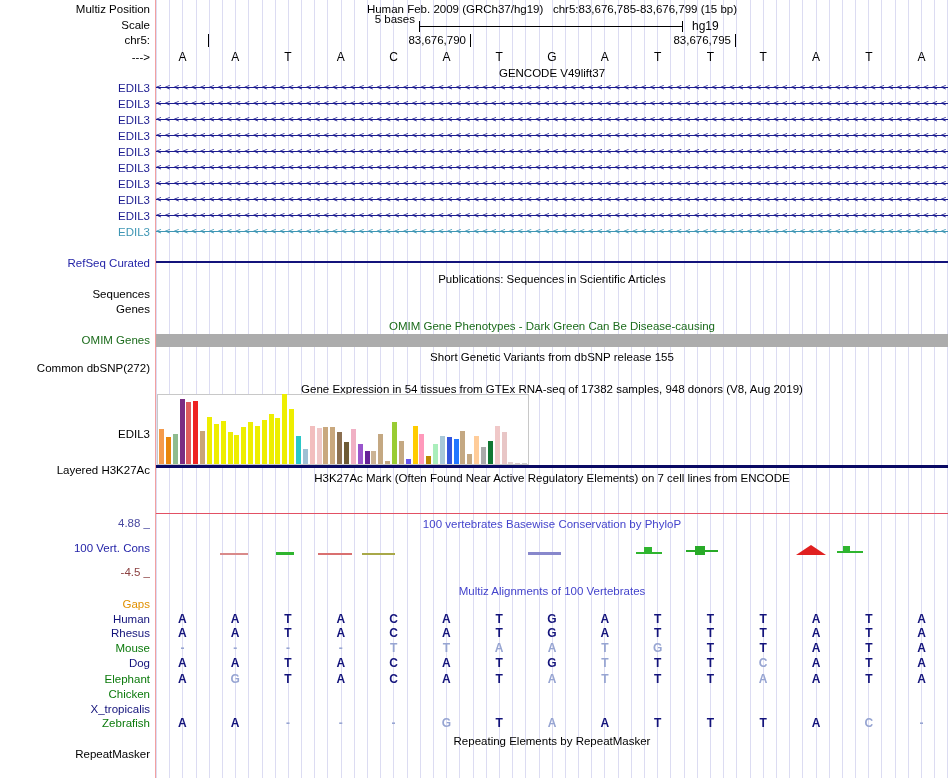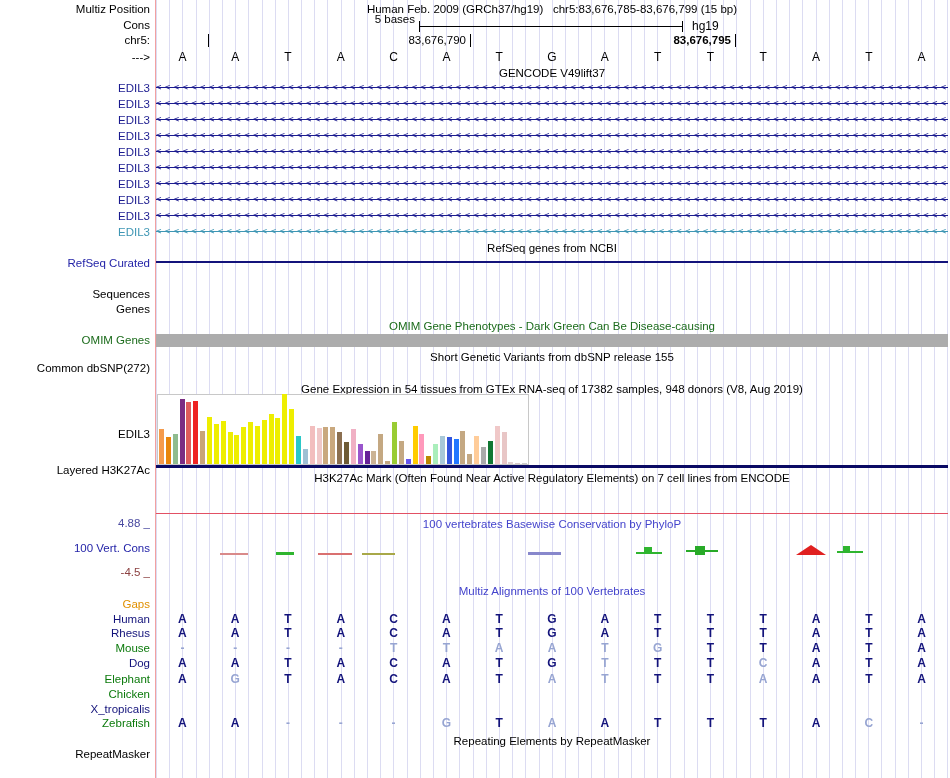--- a/index.html
+++ b/index.html
@@ -33,34 +33,34 @@
 <div id="canvas">
   <div class="grid"></div>
   <div class="edge"></div>
 
   <div class="lbl" style="top:2px">Multiz Position</div>
   <div class="title" style="top:2px">
     <span>Human Feb. 2009 (GRCh37/hg19)</span>&nbsp;&nbsp;
     <span>chr5:83,676,785-83,676,799 (15 bp)</span>
   </div>
 
-  <div class="lbl" style="top:18px">Cons</div>
+  <div class="lbl" style="top:18px">Scale</div>
   <div class="lbl" style="top:12px;right:535px">5 bases</div>
   <div class="hrule" style="left:420px;top:26px;width:263px;height:1px"></div>
   <div class="hrule" style="left:419px;top:21px;width:1px;height:11px"></div>
   <div class="hrule" style="left:682px;top:21px;width:1px;height:11px"></div>
   <div class="seqc" style="left:692px;top:19px">hg19</div>
 
   <div class="lbl" style="top:33px">chr5:</div>
   <div id="coord-row">
       <div class="hrule" style="left: 208px; top: 34px; width: 1px; height: 13px;"></div>
       <div class="hrule" style="left: 470px; top: 34px; width: 1px; height: 13px;"></div>
       <div class="seqc" style="right: 484px; top: 34px; font-size: 11.5px;">83,676,790</div>
       <div class="hrule" style="left: 735px; top: 34px; width: 1px; height: 13px;"></div>
-      <div class="seqc" style="right: 219px; top: 34px; font-size: 11.5px; font-weight: bold;">83,676,795</div>
+      <div class="seqc" style="right: 219px; top: 34px; font-size: 11.5px;">83,676,795</div>
     </div>
 
   <div class="lbl" style="top:50px">---&gt;</div>
   <div id="seq-row">
       <div class="seqc bchar" style="left: 156.4px; top: 50px;">A</div>
       <div class="seqc bchar" style="left: 209.2px; top: 50px;">A</div>
       <div class="seqc bchar" style="left: 262px; top: 50px;">T</div>
       <div class="seqc bchar" style="left: 314.8px; top: 50px;">A</div>
       <div class="seqc bchar" style="left: 367.6px; top: 50px;">C</div>
       <div class="seqc bchar" style="left: 420.4px; top: 50px;">A</div>
@@ -92,24 +92,24 @@
       <div class="lbl" style="top: 177px; color: rgb(27, 27, 143);">EDIL3</div>
       <div class="arrowrow" style="top: 177px; color: rgb(27, 27, 143); background-image: linear-gradient(rgb(27, 27, 143), rgb(27, 27, 143));">&lt;&lt;&lt;&lt;&lt;&lt;&lt;&lt;&lt;&lt;&lt;&lt;&lt;&lt;&lt;&lt;&lt;&lt;&lt;&lt;&lt;&lt;&lt;&lt;&lt;&lt;&lt;&lt;&lt;&lt;&lt;&lt;&lt;&lt;&lt;&lt;&lt;&lt;&lt;&lt;&lt;&lt;&lt;&lt;&lt;&lt;&lt;&lt;&lt;&lt;&lt;&lt;&lt;&lt;&lt;&lt;&lt;&lt;&lt;&lt;&lt;&lt;&lt;&lt;&lt;&lt;&lt;&lt;&lt;&lt;&lt;&lt;&lt;&lt;&lt;&lt;&lt;&lt;&lt;&lt;&lt;&lt;&lt;&lt;&lt;&lt;&lt;&lt;&lt;&lt;</div>
       <div class="lbl" style="top: 193px; color: rgb(27, 27, 143);">EDIL3</div>
       <div class="arrowrow" style="top: 193px; color: rgb(27, 27, 143); background-image: linear-gradient(rgb(27, 27, 143), rgb(27, 27, 143));">&lt;&lt;&lt;&lt;&lt;&lt;&lt;&lt;&lt;&lt;&lt;&lt;&lt;&lt;&lt;&lt;&lt;&lt;&lt;&lt;&lt;&lt;&lt;&lt;&lt;&lt;&lt;&lt;&lt;&lt;&lt;&lt;&lt;&lt;&lt;&lt;&lt;&lt;&lt;&lt;&lt;&lt;&lt;&lt;&lt;&lt;&lt;&lt;&lt;&lt;&lt;&lt;&lt;&lt;&lt;&lt;&lt;&lt;&lt;&lt;&lt;&lt;&lt;&lt;&lt;&lt;&lt;&lt;&lt;&lt;&lt;&lt;&lt;&lt;&lt;&lt;&lt;&lt;&lt;&lt;&lt;&lt;&lt;&lt;&lt;&lt;&lt;&lt;&lt;&lt;</div>
       <div class="lbl" style="top: 209px; color: rgb(27, 27, 143);">EDIL3</div>
       <div class="arrowrow" style="top: 209px; color: rgb(27, 27, 143); background-image: linear-gradient(rgb(27, 27, 143), rgb(27, 27, 143));">&lt;&lt;&lt;&lt;&lt;&lt;&lt;&lt;&lt;&lt;&lt;&lt;&lt;&lt;&lt;&lt;&lt;&lt;&lt;&lt;&lt;&lt;&lt;&lt;&lt;&lt;&lt;&lt;&lt;&lt;&lt;&lt;&lt;&lt;&lt;&lt;&lt;&lt;&lt;&lt;&lt;&lt;&lt;&lt;&lt;&lt;&lt;&lt;&lt;&lt;&lt;&lt;&lt;&lt;&lt;&lt;&lt;&lt;&lt;&lt;&lt;&lt;&lt;&lt;&lt;&lt;&lt;&lt;&lt;&lt;&lt;&lt;&lt;&lt;&lt;&lt;&lt;&lt;&lt;&lt;&lt;&lt;&lt;&lt;&lt;&lt;&lt;&lt;&lt;&lt;</div>
       <div class="lbl" style="top: 225px; color: rgb(62, 150, 180);">EDIL3</div>
       <div class="arrowrow" style="top: 225px; color: rgb(62, 150, 180); background-image: linear-gradient(rgb(62, 150, 180), rgb(62, 150, 180));">&lt;&lt;&lt;&lt;&lt;&lt;&lt;&lt;&lt;&lt;&lt;&lt;&lt;&lt;&lt;&lt;&lt;&lt;&lt;&lt;&lt;&lt;&lt;&lt;&lt;&lt;&lt;&lt;&lt;&lt;&lt;&lt;&lt;&lt;&lt;&lt;&lt;&lt;&lt;&lt;&lt;&lt;&lt;&lt;&lt;&lt;&lt;&lt;&lt;&lt;&lt;&lt;&lt;&lt;&lt;&lt;&lt;&lt;&lt;&lt;&lt;&lt;&lt;&lt;&lt;&lt;&lt;&lt;&lt;&lt;&lt;&lt;&lt;&lt;&lt;&lt;&lt;&lt;&lt;&lt;&lt;&lt;&lt;&lt;&lt;&lt;&lt;&lt;&lt;&lt;</div>
     </div>
 
-  <div class="title" style="top:241px">RefSeq genes from NCBI</div>
   <div class="lbl blue" style="top:256px">RefSeq Curated</div>
   <div class="track-line" style="top:261px;height:2px;background:#13137b"></div>
 
+  <div class="title" style="top:272px">Publications: Sequences in Scientific Articles</div>
   <div class="lbl" style="top:287px">Sequences</div>
   <div class="lbl" style="top:302px">Genes</div>
 
   <div class="title dgreen" style="top:319px">OMIM Gene Phenotypes - Dark Green Can Be Disease-causing</div>
   <div class="lbl dgreen" style="top:333px">OMIM Genes</div>
   <div class="track-line" style="top:334px;height:13px;background:#acacac;z-index:2"></div>
 
   <div class="title" style="top:350px">Short Genetic Variants from dbSNP release 155</div>
   <div class="lbl" style="top:361px">Common dbSNP(272)</div>
 

